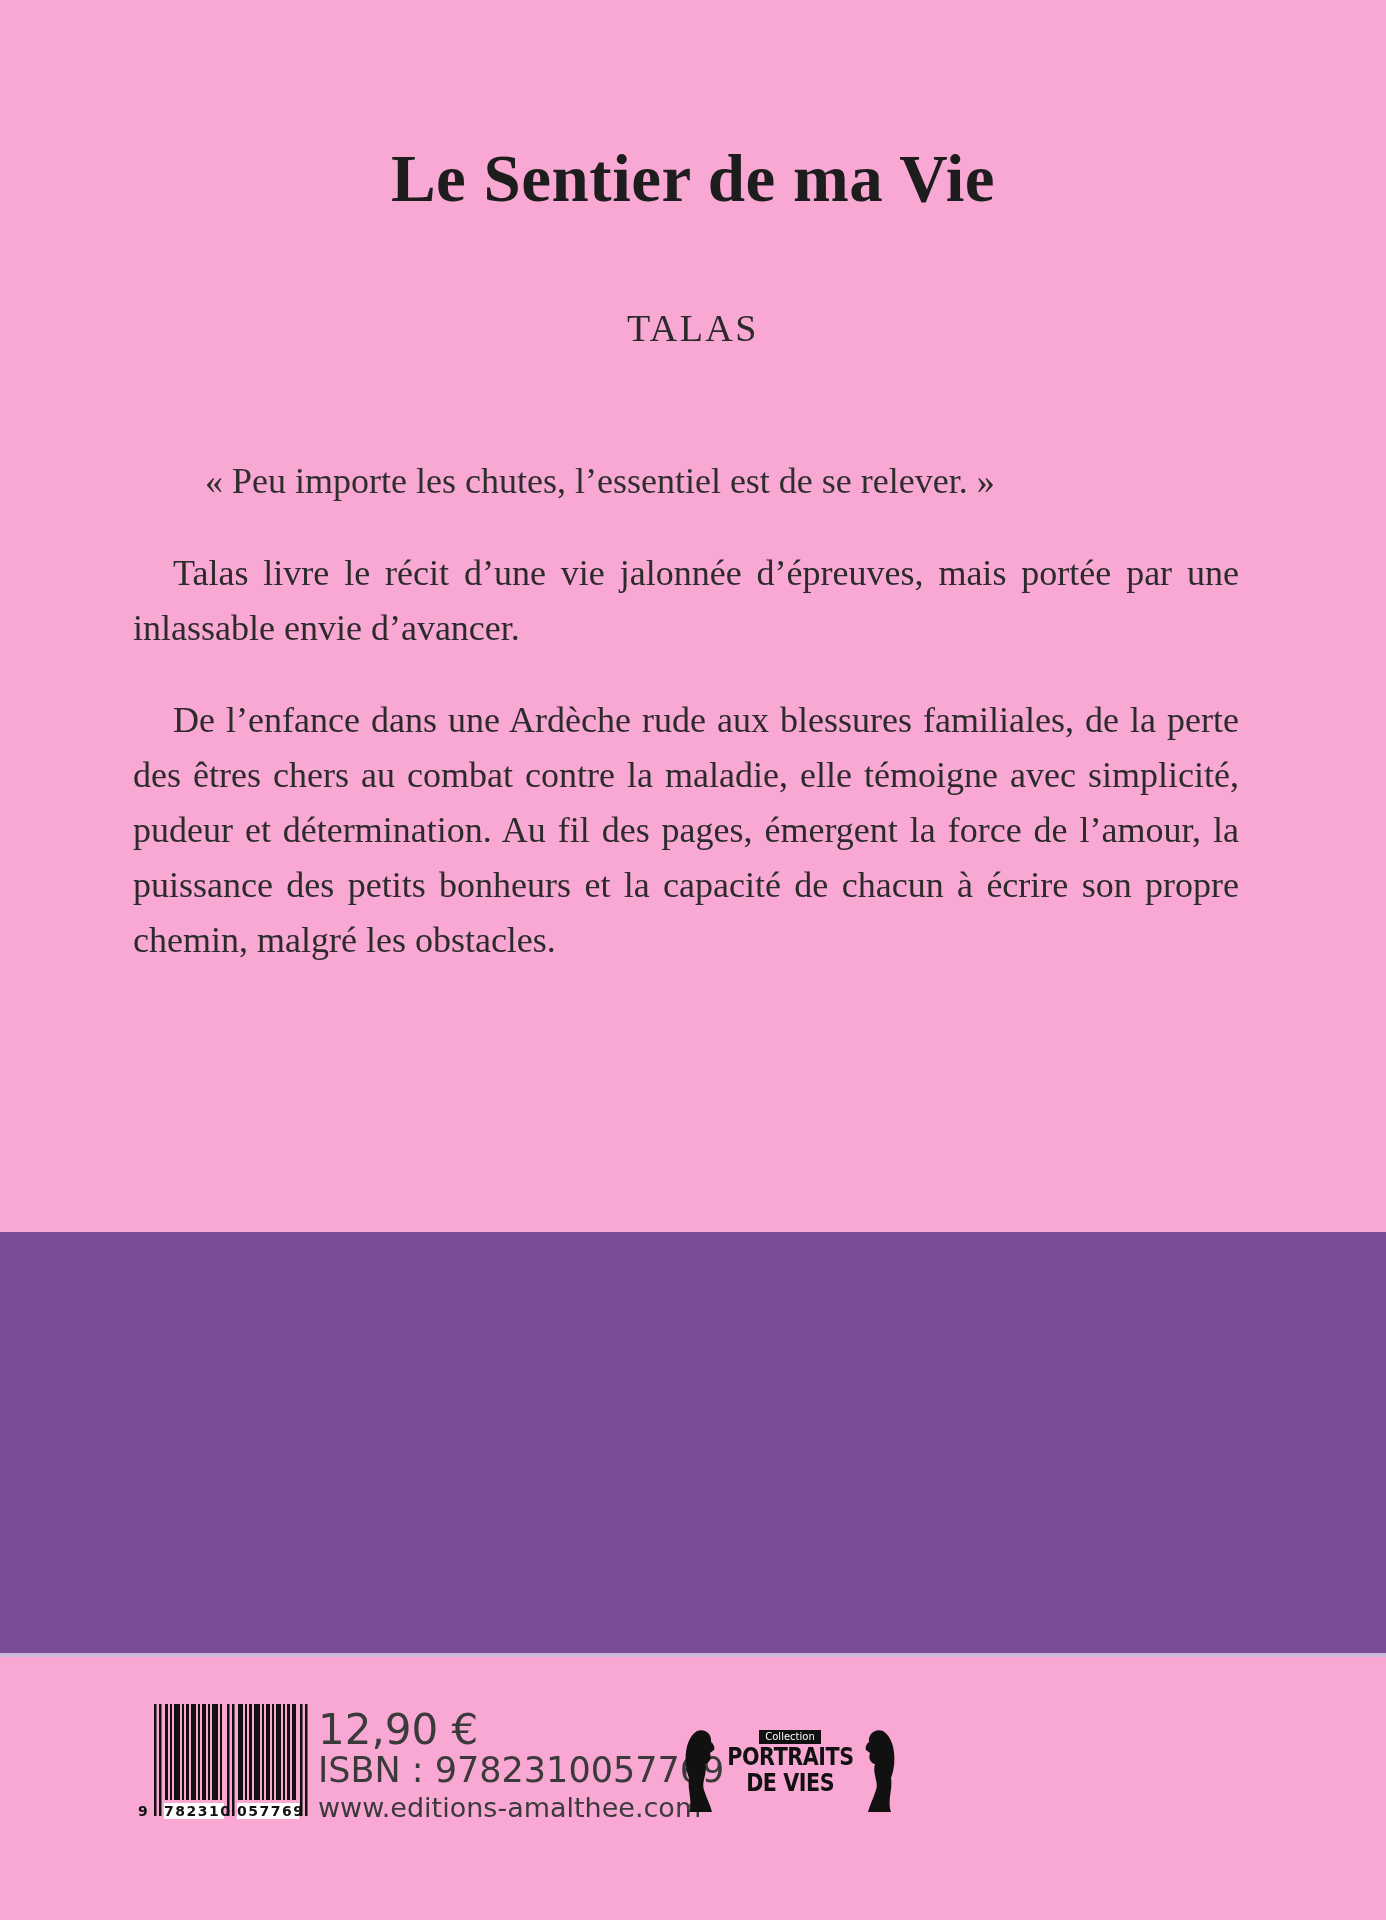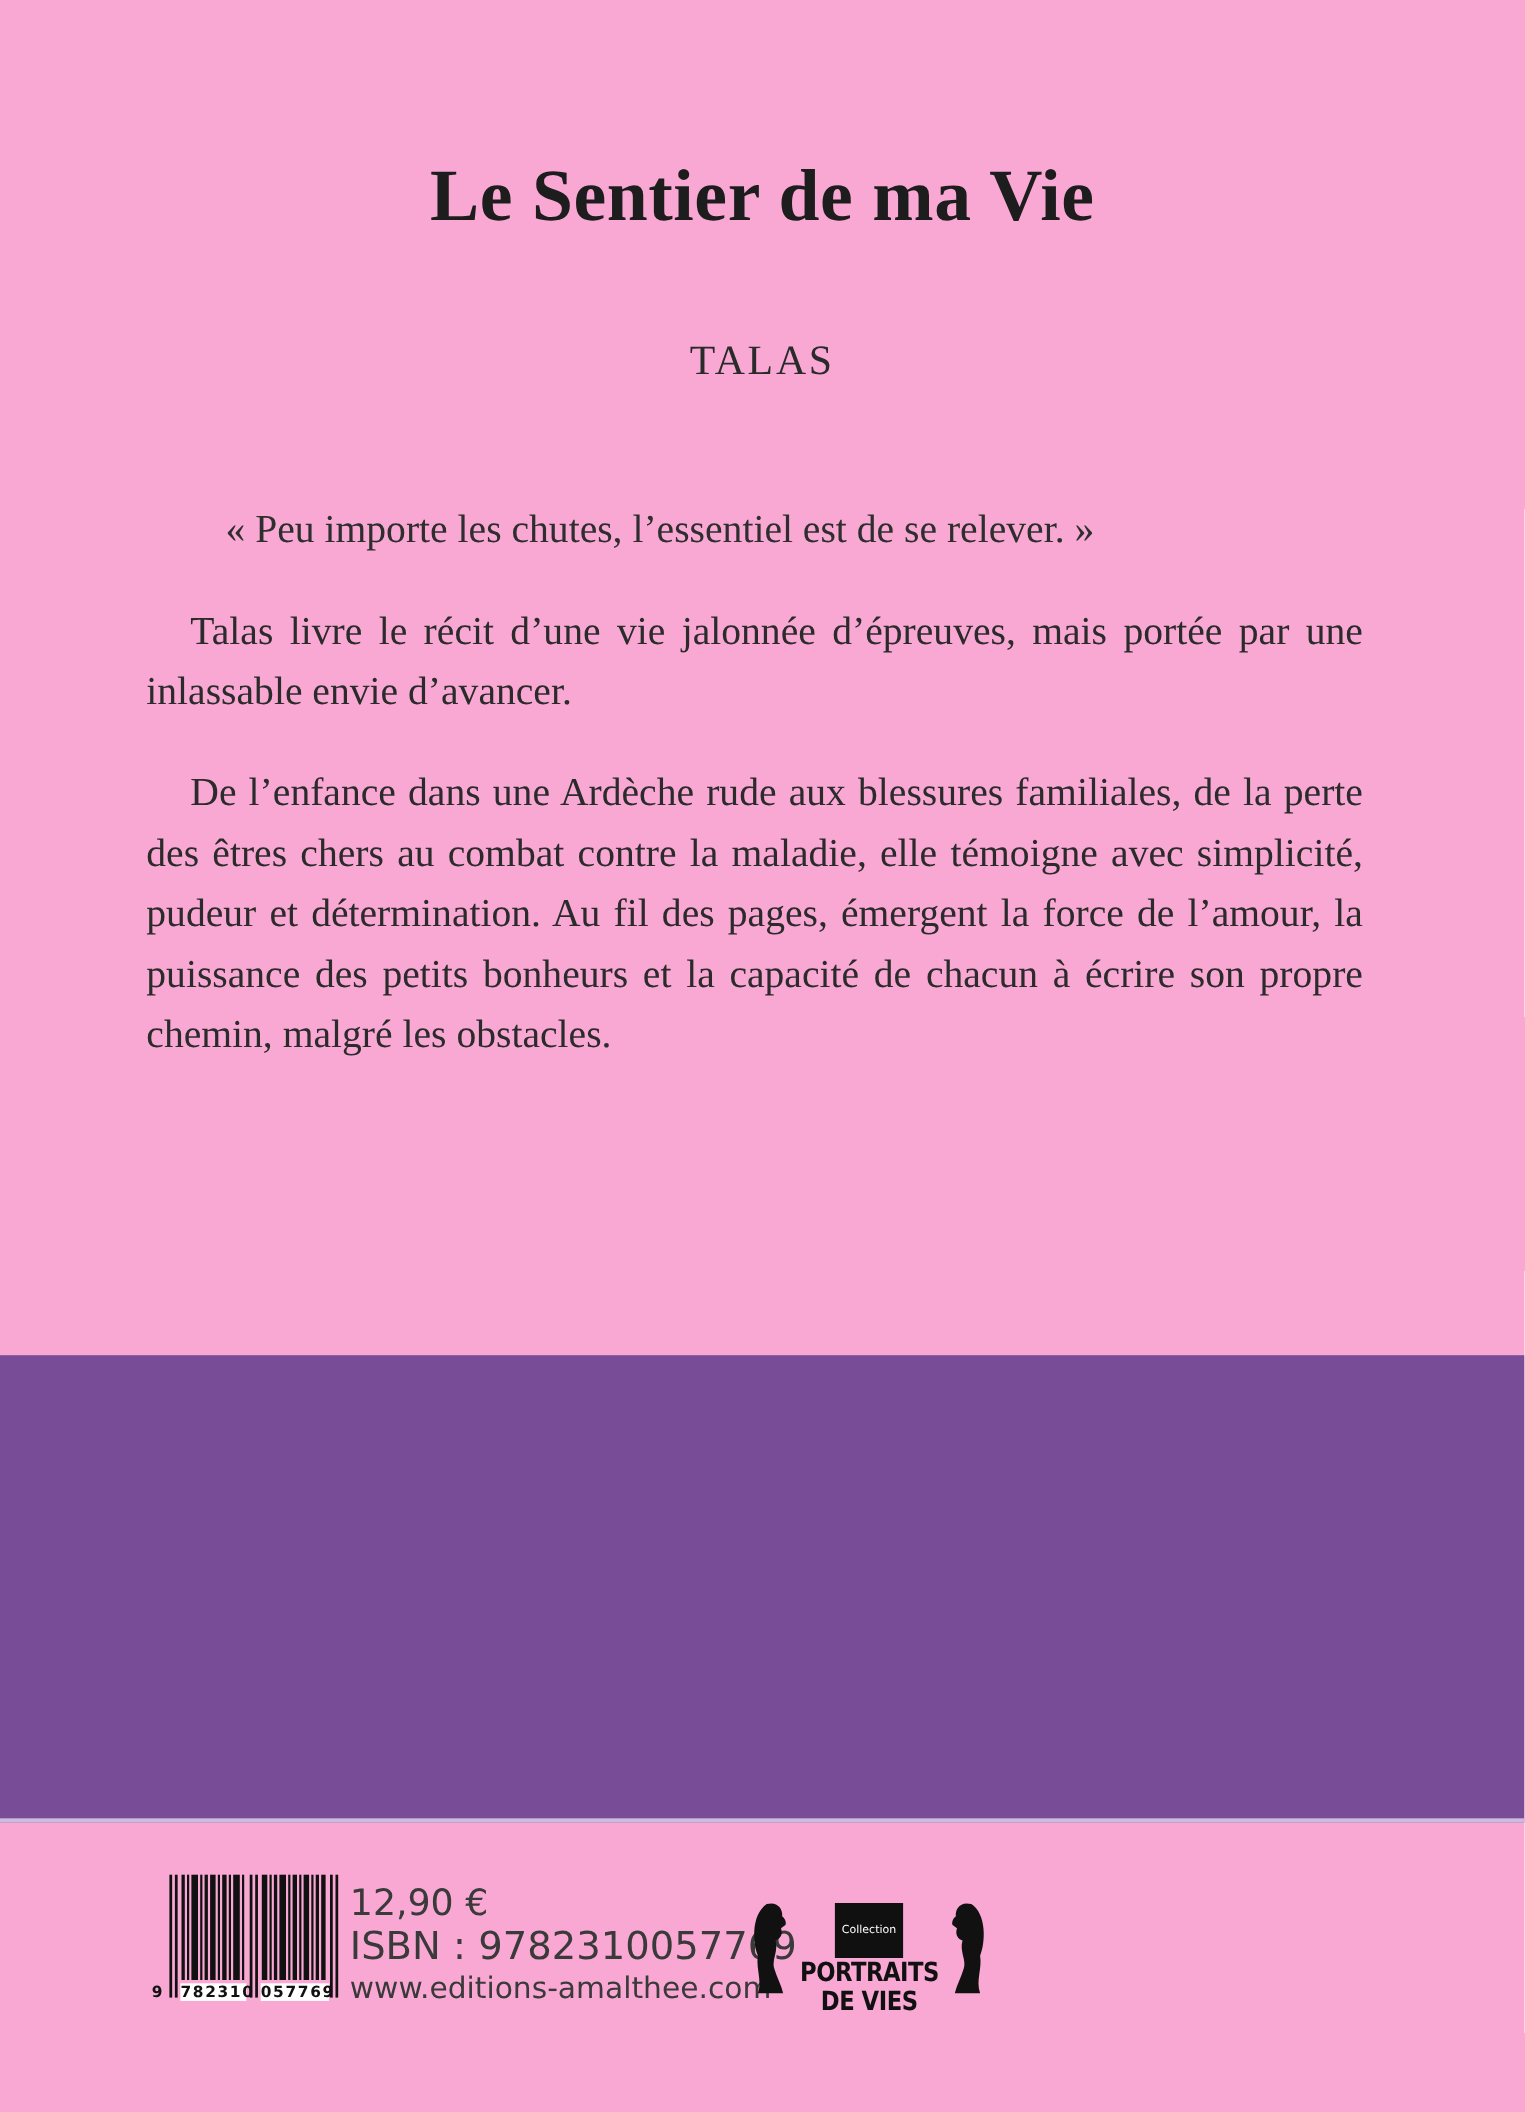--- a/index.html
+++ b/index.html
@@ -65,39 +65,39 @@
   }
   .bc-prefix { left:0px; }
   .bc-g1 { left:26px; width:60px; background:#fff; text-align:center; letter-spacing:1.5px; }
   .bc-g2 { left:99px; width:62px; background:#fff; text-align:center; letter-spacing:1.5px; }
 
   .pub-info {
     position:absolute; left:318px; top:1708px;
     font-family:"DejaVu Sans", sans-serif;
     color:#3a3a3a;
   }
-  .price   { font-size:33px; line-height:44px; }
+  .price   { font-size:42px; line-height:44px; }
   .isbn    { font-size:35px; line-height:37px; }
   .website { font-size:27px; line-height:37px; }
 
   .collection-logo {
     position:absolute; left:708px; top:1728px;
     width:164px; height:88px;
     display:flex; align-items:stretch; justify-content:center;
     color:#111;
   }
   .logo-face { width:34px; height:86px; flex:0 0 auto; }
   .logo-center {
     display:flex; flex-direction:column; align-items:center;
     justify-content:flex-start; padding:0 2px; margin-top:2px;
   }
   .logo-badge {
     background:#101010; color:#ffffff;
     font-family:"DejaVu Sans", sans-serif;
-    font-size:10px; line-height:14px; padding:18px 6px;
+    font-size:10px; line-height:14px; padding:0 6px;
     display:inline-block;
   }
   .logo-line {
     font-family:"DejaVu Sans", sans-serif;
     font-weight:bold; font-size:24px; line-height:26px;
     letter-spacing:-0.5px;
     transform:scaleX(0.86); transform-origin:center;
     white-space:nowrap;
   }
 </style>

